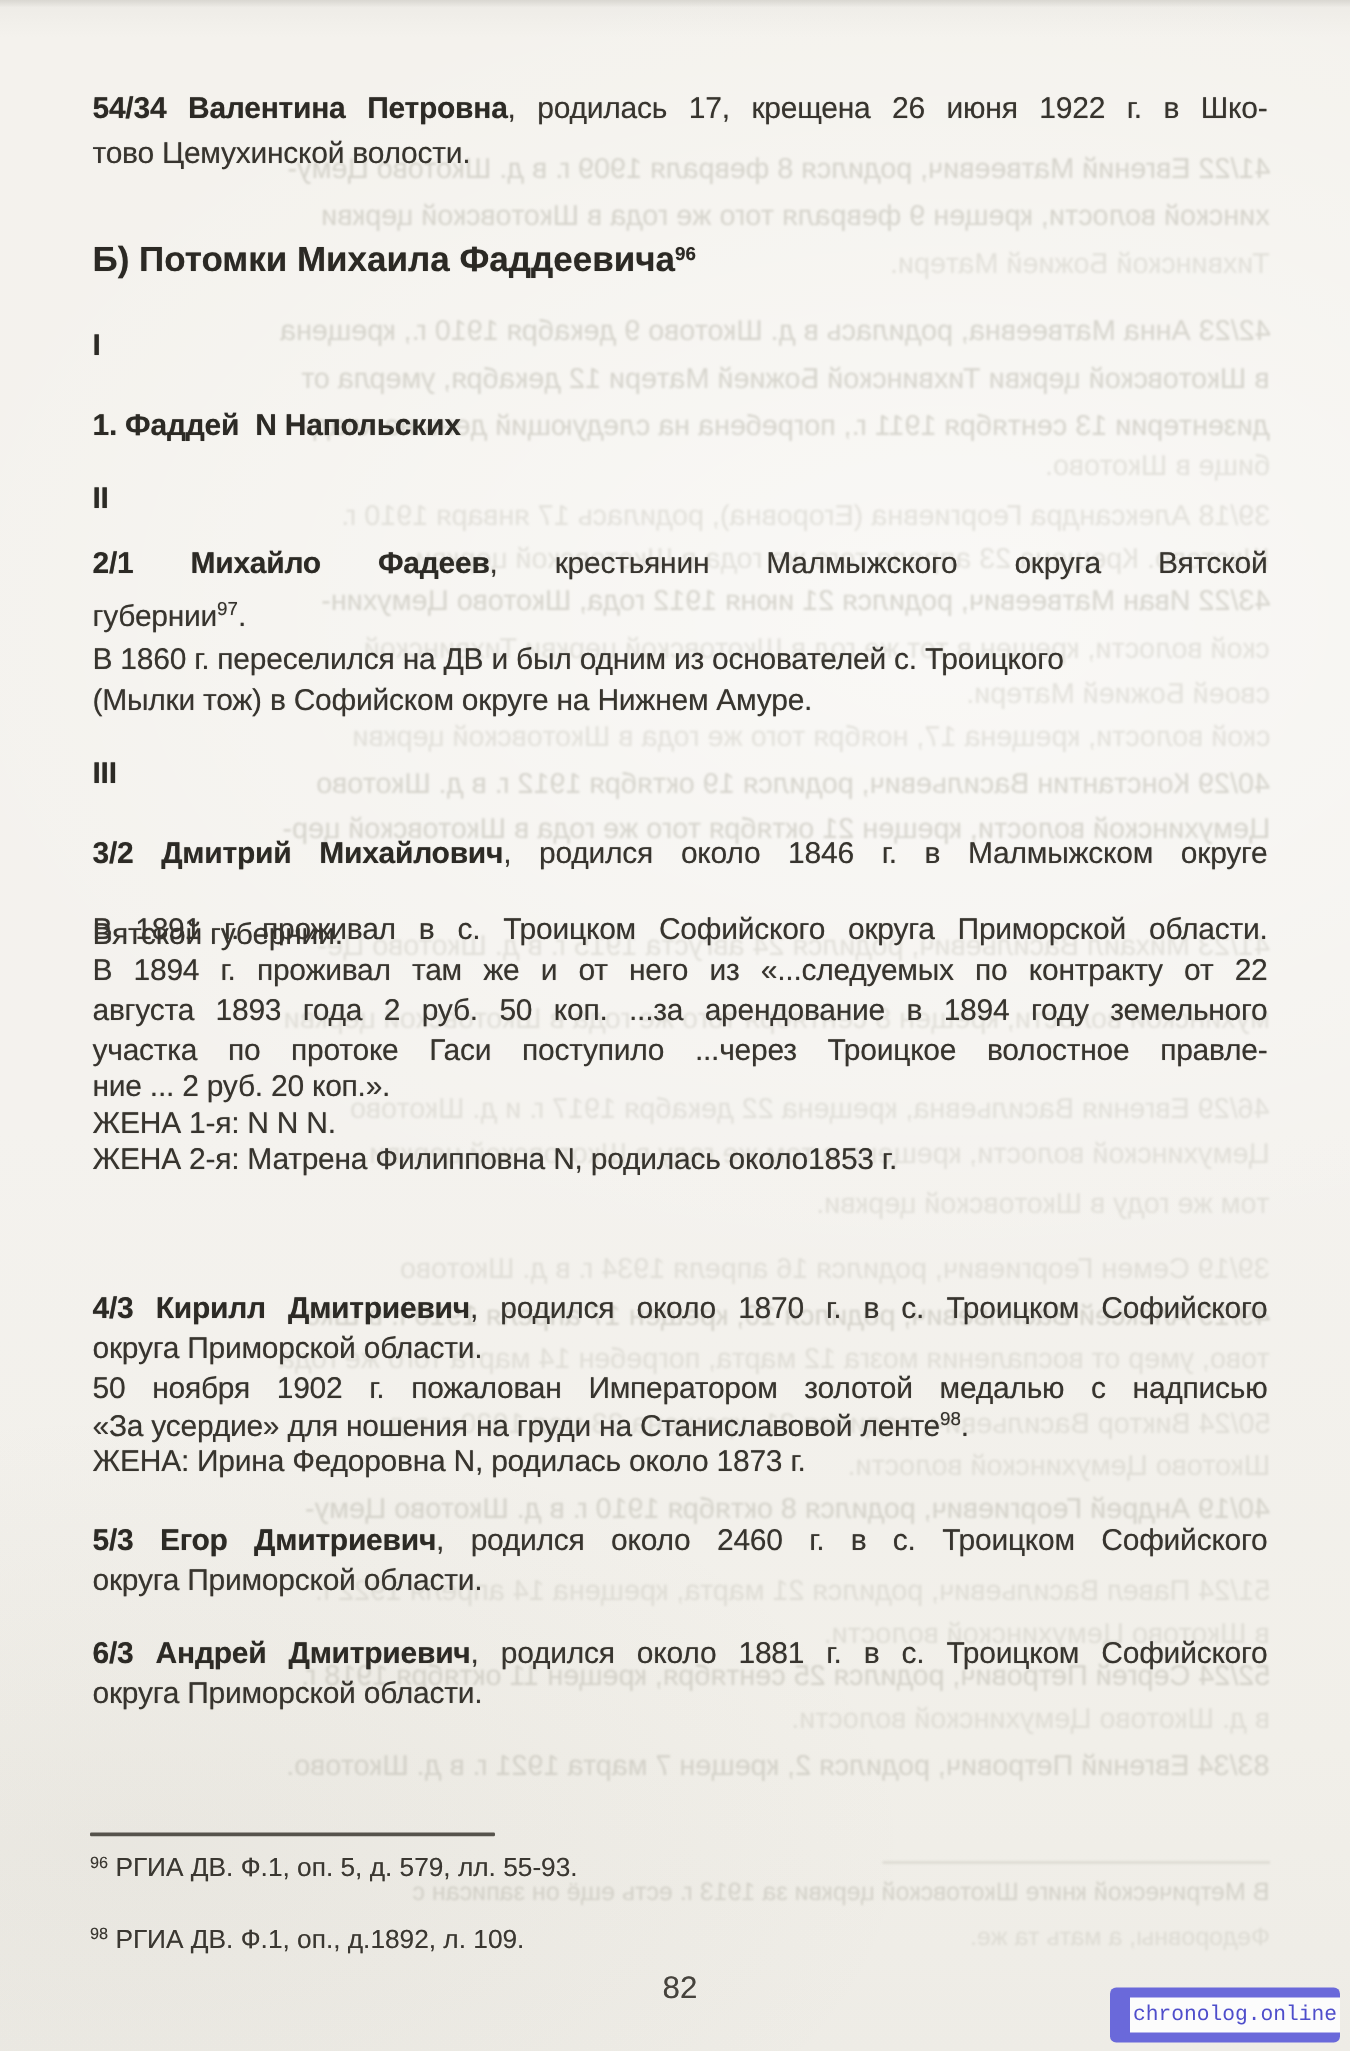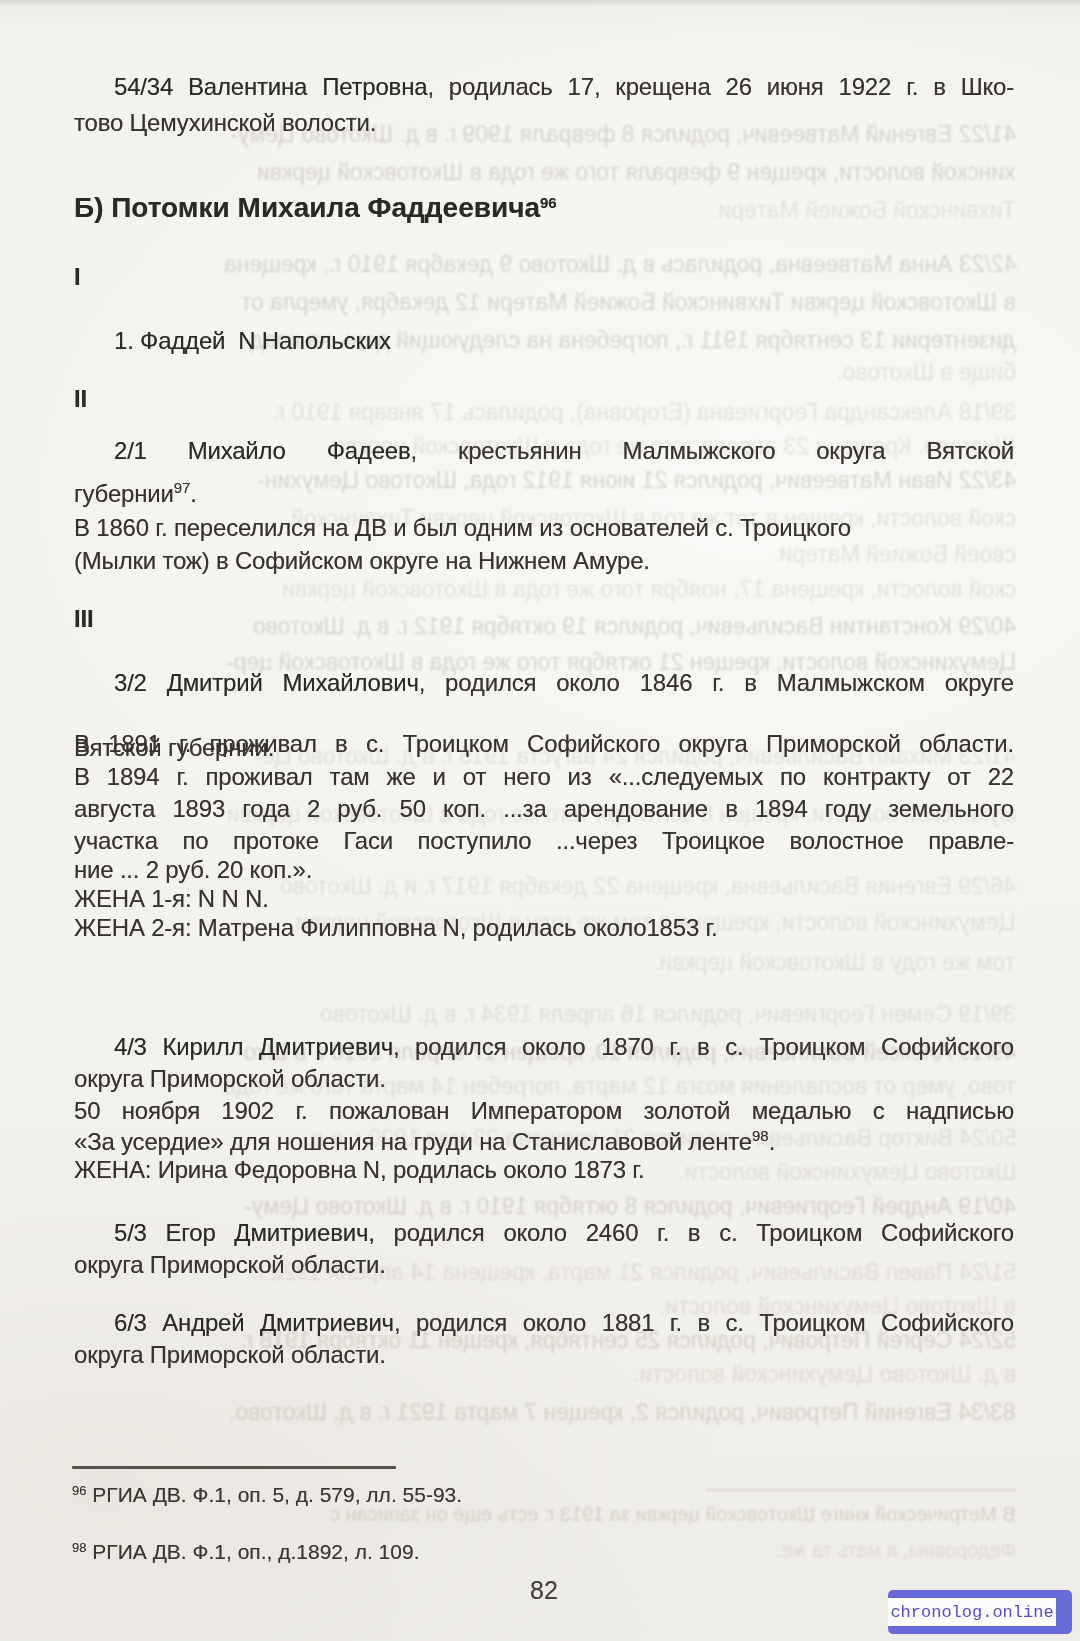--- a/index.html
+++ b/index.html
@@ -37,34 +37,34 @@
   
   .content-layer{position:absolute;inset:0;z-index:2;}
   .ln{
     position:absolute;left:74px;width:940px;
     font-size:24px;line-height:30px;
     letter-spacing:-0.2px;
     color:#37342e;
     text-shadow:0 0 .6px rgba(55,52,46,.55);
   }
   .j{text-align:justify;text-align-last:justify;}
-  .b{font-weight:normal;color:#2c2a25;margin-left:40px;}
+  .b{font-weight:bold;color:#2c2a25;}
   .rom{font-weight:bold;color:#2c2a25;}
   .hdr{font-size:28px;font-weight:bold;letter-spacing:0;color:#2b2924;}
   .fnref{font-size:15px;line-height:0;position:relative;top:-9px;letter-spacing:0;}
   .fn{position:absolute;left:72px;width:700px;font-size:21px;line-height:26px;color:#3a3731;text-shadow:0 0 .5px rgba(55,52,46,.5);}
   .fn .fnref{font-size:13px;top:-7px;}
   .fn-rule{position:absolute;left:72px;top:1466px;width:324px;height:3px;background:#56534c;border-radius:1px;}
   .pgnum{position:absolute;left:74px;top:1576px;width:940px;text-align:center;font-size:25px;color:#46433d;text-shadow:0 0 .5px rgba(55,52,46,.5);}
 
   
   .wm{
     position:absolute;left:888px;top:1590px;width:184px;height:44px;
     background:#6a69da;border-radius:5px;
-    display:flex;align-items:center;justify-content:flex-start;
+    display:flex;align-items:center;justify-content:flex-end;
     z-index:3;
   }
   .wm-inner{
     background:#fcfcfc;
     width:calc(100% - 16px);height:28px;
     display:flex;align-items:center;justify-content:center;
     font-family:"Liberation Mono",monospace;
     font-size:17px;color:#4f4ecb;
   }
 </style>

